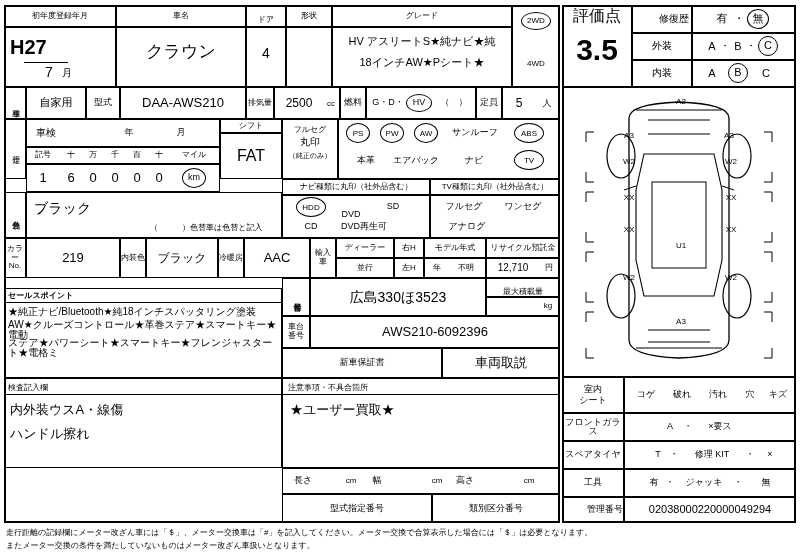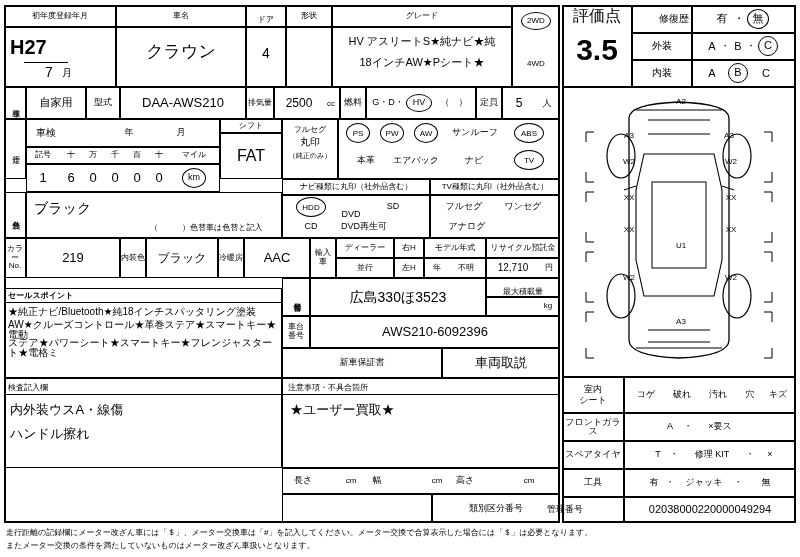--- a/index.html
+++ b/index.html
@@ -293,20 +293,21 @@
 
   <div class="bx" style="left:282px;top:468px;width:278px;height:26px;"></div>
   <div class="lbl ctr" style="left:288px;top:468px;width:30px;height:26px;font-size:9px;">長さ</div>
   <div class="lbl ctr" style="left:342px;top:468px;width:18px;height:26px;font-size:8px;">cm</div>
   <div class="lbl ctr" style="left:366px;top:468px;width:22px;height:26px;font-size:9px;">幅</div>
   <div class="lbl ctr" style="left:428px;top:468px;width:18px;height:26px;font-size:8px;">cm</div>
   <div class="lbl ctr" style="left:452px;top:468px;width:26px;height:26px;font-size:9px;">高さ</div>
   <div class="lbl ctr" style="left:520px;top:468px;width:18px;height:26px;font-size:8px;">cm</div>
 
   <div class="bx" style="left:282px;top:494px;width:150px;height:29px;"></div>
+  <div class="lbl ctr" style="left:282px;top:494px;width:150px;height:29px;font-size:9px;">型式指定番号</div>
   <div class="bx" style="left:432px;top:494px;width:128px;height:29px;"></div>
   <div class="lbl ctr" style="left:432px;top:494px;width:128px;height:29px;font-size:9px;">類別区分番号</div>
 
   <div class="bx" style="left:562px;top:87px;width:234px;height:290px;"></div>
   <svg class="diagwrap" style="left:566px;top:90px;width:226px;height:284px;" viewBox="0 0 226 284">
 
     <path d="M63 28 Q63 14 113 12 Q163 14 163 28 L163 250 Q163 266 113 268 Q63 266 63 250 Z" fill="none" stroke="#000" stroke-width="1.3"></path>
 
     <path d="M78 64 L148 64 L156 100 L156 170 L148 206 L78 206 L70 170 L70 100 Z" fill="none" stroke="#000" stroke-width="1.1"></path>
     <rect x="86" y="92" width="54" height="86" fill="none" stroke="#000" stroke-width="1"></rect>
@@ -389,20 +390,20 @@
   <div class="bx" style="left:562px;top:469px;width:62px;height:28px;"></div>
   <div class="lbl ctr" style="left:562px;top:469px;width:62px;height:28px;font-size:9px;">工具</div>
   <div class="bx" style="left:624px;top:469px;width:172px;height:28px;"></div>
   <div class="lbl ctr" style="left:646px;top:469px;width:16px;height:28px;font-size:9px;">有</div>
   <div class="lbl ctr" style="left:664px;top:469px;width:12px;height:28px;font-size:9px;">・</div>
   <div class="lbl ctr" style="left:678px;top:469px;width:52px;height:28px;font-size:9px;">ジャッキ</div>
   <div class="lbl ctr" style="left:732px;top:469px;width:12px;height:28px;font-size:9px;">・</div>
   <div class="lbl ctr" style="left:756px;top:469px;width:20px;height:28px;font-size:9px;">無</div>
 
   <div class="bx" style="left:562px;top:497px;width:62px;height:26px;"></div>
-  <div class="lbl ctr" style="left:534px;top:497px;width:62px;height:26px;font-size:9px;">管理番号</div>
+  <div class="lbl ctr" style="left:574px;top:497px;width:62px;height:26px;font-size:9px;">管理番号</div>
   <div class="bx" style="left:624px;top:497px;width:172px;height:26px;"></div>
   <div class="lbl ctr" style="left:624px;top:497px;width:172px;height:26px;font-size:11px;">02038000220000049294</div>
 
   <div class="note" style="left:6px;top:528px;width:790px;">走行距離の記録欄にメーター改ざん車には「＄」、メーター交換車は「#」を記入してください。メーター交換で合算表示した場合には「＄」は必要となります。</div>
   <div class="note" style="left:6px;top:541px;width:790px;">またメーター交換の条件を満たしていないものはメーター改ざん車扱いとなります。</div>
 
 </div>
 
 </body></html>

